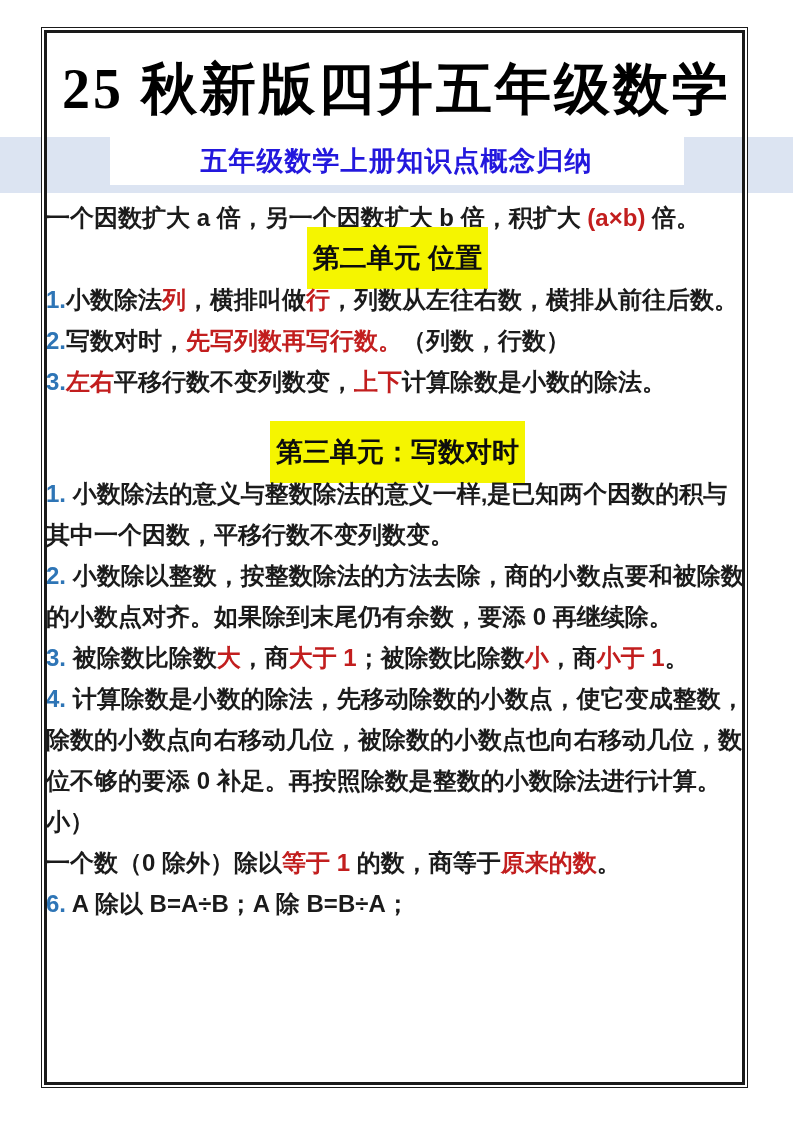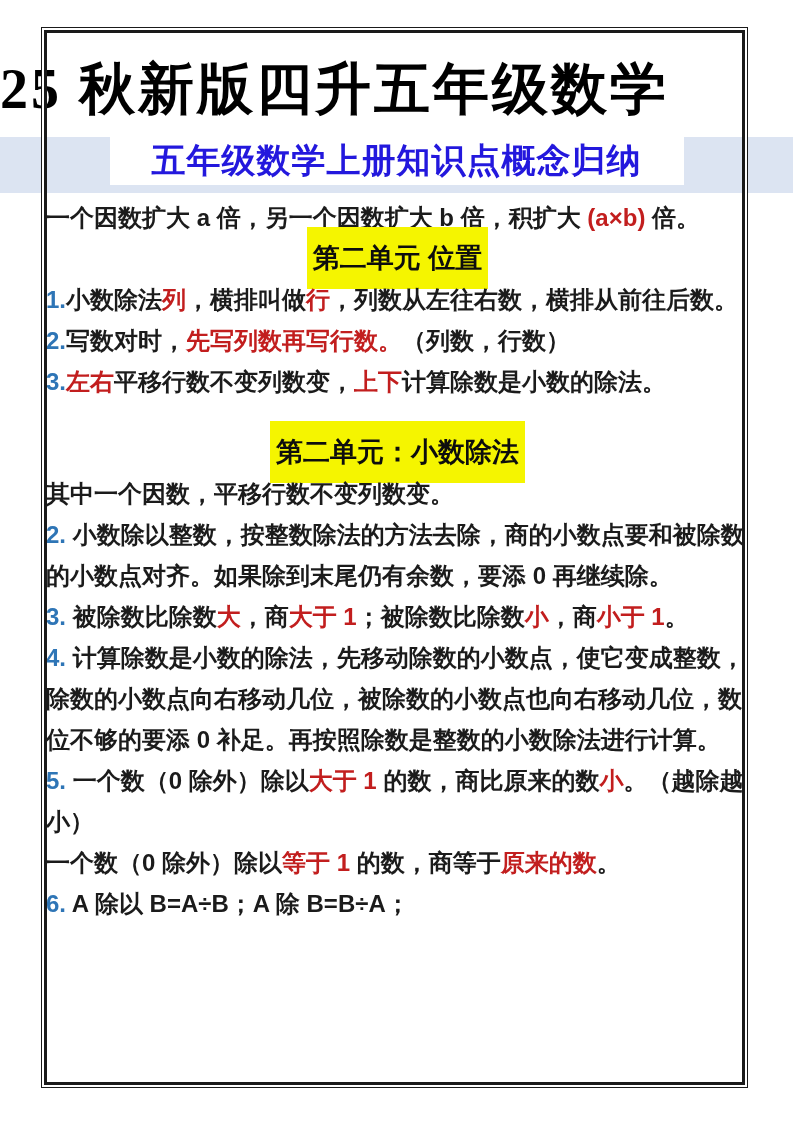--- a/index.html
+++ b/index.html
@@ -18,20 +18,21 @@
     width: 707px; height: 1061px;
     border: 1px solid #1a1a1a;
     box-shadow: inset 0 0 0 2px #ffffff, inset 0 0 0 5px #1a1a1a;
     z-index: 3;
     pointer-events: none;
     box-sizing: border-box;
   }
   .title {
     position: absolute;
     left: 0; right: 0; top: 52px;
+    text-align: center;
     font-family: "Liberation Serif", serif;
     font-weight: bold;
     font-size: 56px;
     letter-spacing: 3px;
     color: #000000;
     z-index: 2;
   }
   .band {
     position: absolute;
     left: 0; top: 137px;
@@ -46,21 +47,21 @@
     width: 574px; height: 49px;
     background: #ffffff;
     display: flex;
     align-items: center;
     justify-content: center;
     z-index: 2;
   }
   .subtitle {
     font-family: "Liberation Serif", serif;
     font-weight: bold;
-    font-size: 34px;
+    font-size: 27px;
     letter-spacing: 1px;
     color: var(--subtitle-blue, #2318dd);
     white-space: nowrap;
   }
   .doc-body {
     position: absolute;
     left: 46px; top: 197px;
     width: 703px;
     z-index: 2;
   }
@@ -96,26 +97,26 @@
   <div class="subtitle-box">
     <span class="subtitle">五年级数学上册知识点概念归纳</span>
   </div>
   <div class="doc-body">
       <div class="line text-line"><span class="run-k">一个因数扩大 a 倍，另一个因数扩大 b 倍，积扩大 </span><span class="run-r">(a×b)</span><span class="run-k"> 倍。</span></div>
       <div class="line header-line"><span class="highlight">第二单元 位置</span></div>
       <div class="line text-line"><span class="run-b">1.</span><span class="run-k">小数除法</span><span class="run-r">列</span><span class="run-k">，横排叫做</span><span class="run-r">行</span><span class="run-k">，列数从左往右数，横排从前往后数。</span></div>
       <div class="line text-line"><span class="run-b">2.</span><span class="run-k">写数对时，</span><span class="run-r">先写列数再写行数。</span><span class="run-k">（列数，行数）</span></div>
       <div class="line text-line"><span class="run-b">3.</span><span class="run-r">左右</span><span class="run-k">平移行数不变列数变，</span><span class="run-r">上下</span><span class="run-k">计算除数是小数的除法。</span></div>
       <div class="spacer"></div>
-      <div class="line header-line"><span class="highlight">第二单元：小数除法</span></div>
+      <div class="line header-line"><span class="highlight">第三单元：写数对时</span></div>
+      <div class="line text-line"><span class="run-b">1.</span><span class="run-k"> 小数除法的意义与整数除法的意义一样,是已知两个因数的积与</span></div>
       <div class="line text-line"><span class="run-k">其中一个因数，平移行数不变列数变。</span></div>
       <div class="line text-line"><span class="run-b">2.</span><span class="run-k"> 小数除以整数，按整数除法的方法去除，商的小数点要和被除数</span></div>
       <div class="line text-line"><span class="run-k">的小数点对齐。如果除到末尾仍有余数，要添 0 再继续除。</span></div>
       <div class="line text-line"><span class="run-b">3.</span><span class="run-k"> 被除数比除数</span><span class="run-r">大</span><span class="run-k">，商</span><span class="run-r">大于 1</span><span class="run-k">；被除数比除数</span><span class="run-r">小</span><span class="run-k">，商</span><span class="run-r">小于 1</span><span class="run-k">。</span></div>
       <div class="line text-line"><span class="run-b">4.</span><span class="run-k"> 计算除数是小数的除法，先移动除数的小数点，使它变成整数，</span></div>
       <div class="line text-line"><span class="run-k">除数的小数点向右移动几位，被除数的小数点也向右移动几位，数</span></div>
       <div class="line text-line"><span class="run-k">位不够的要添 0 补足。再按照除数是整数的小数除法进行计算。</span></div>
-      <div class="line text-line"><span class="run-b">5.</span><span class="run-k"> 一个数（0 除外）除以</span><span class="run-r">大于 1</span><span class="run-k"> 的数，商比原来的数</span><span class="run-r">小</span><span class="run-k">。（越除越</span></div>
       <div class="line text-line"><span class="run-k">小）</span></div>
       <div class="line text-line"><span class="run-k">一个数（0 除外）除以</span><span class="run-r">等于 1</span><span class="run-k"> 的数，商等于</span><span class="run-r">原来的数</span><span class="run-k">。</span></div>
       <div class="line text-line"><span class="run-b">6.</span><span class="run-k"> A 除以 B=A÷B；A 除 B=B÷A；</span></div>
     </div>
 </div>
 
 </body></html>

